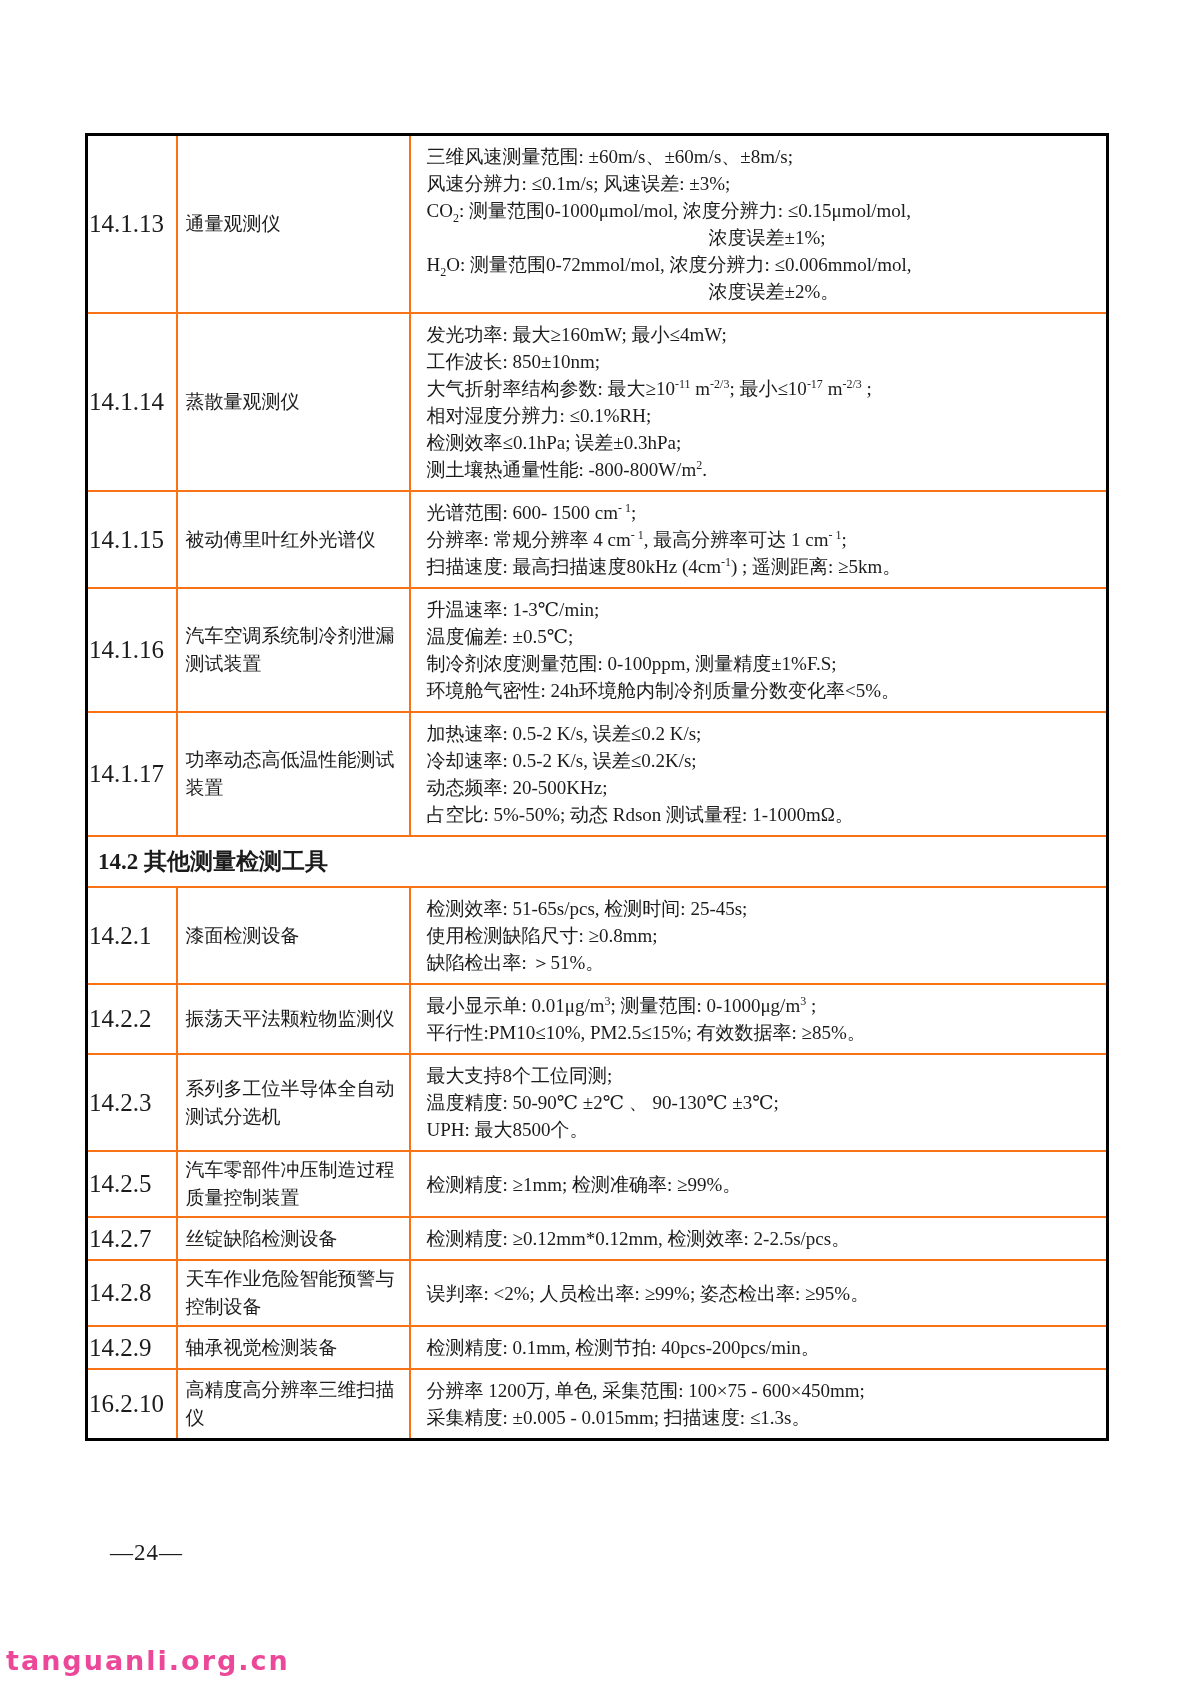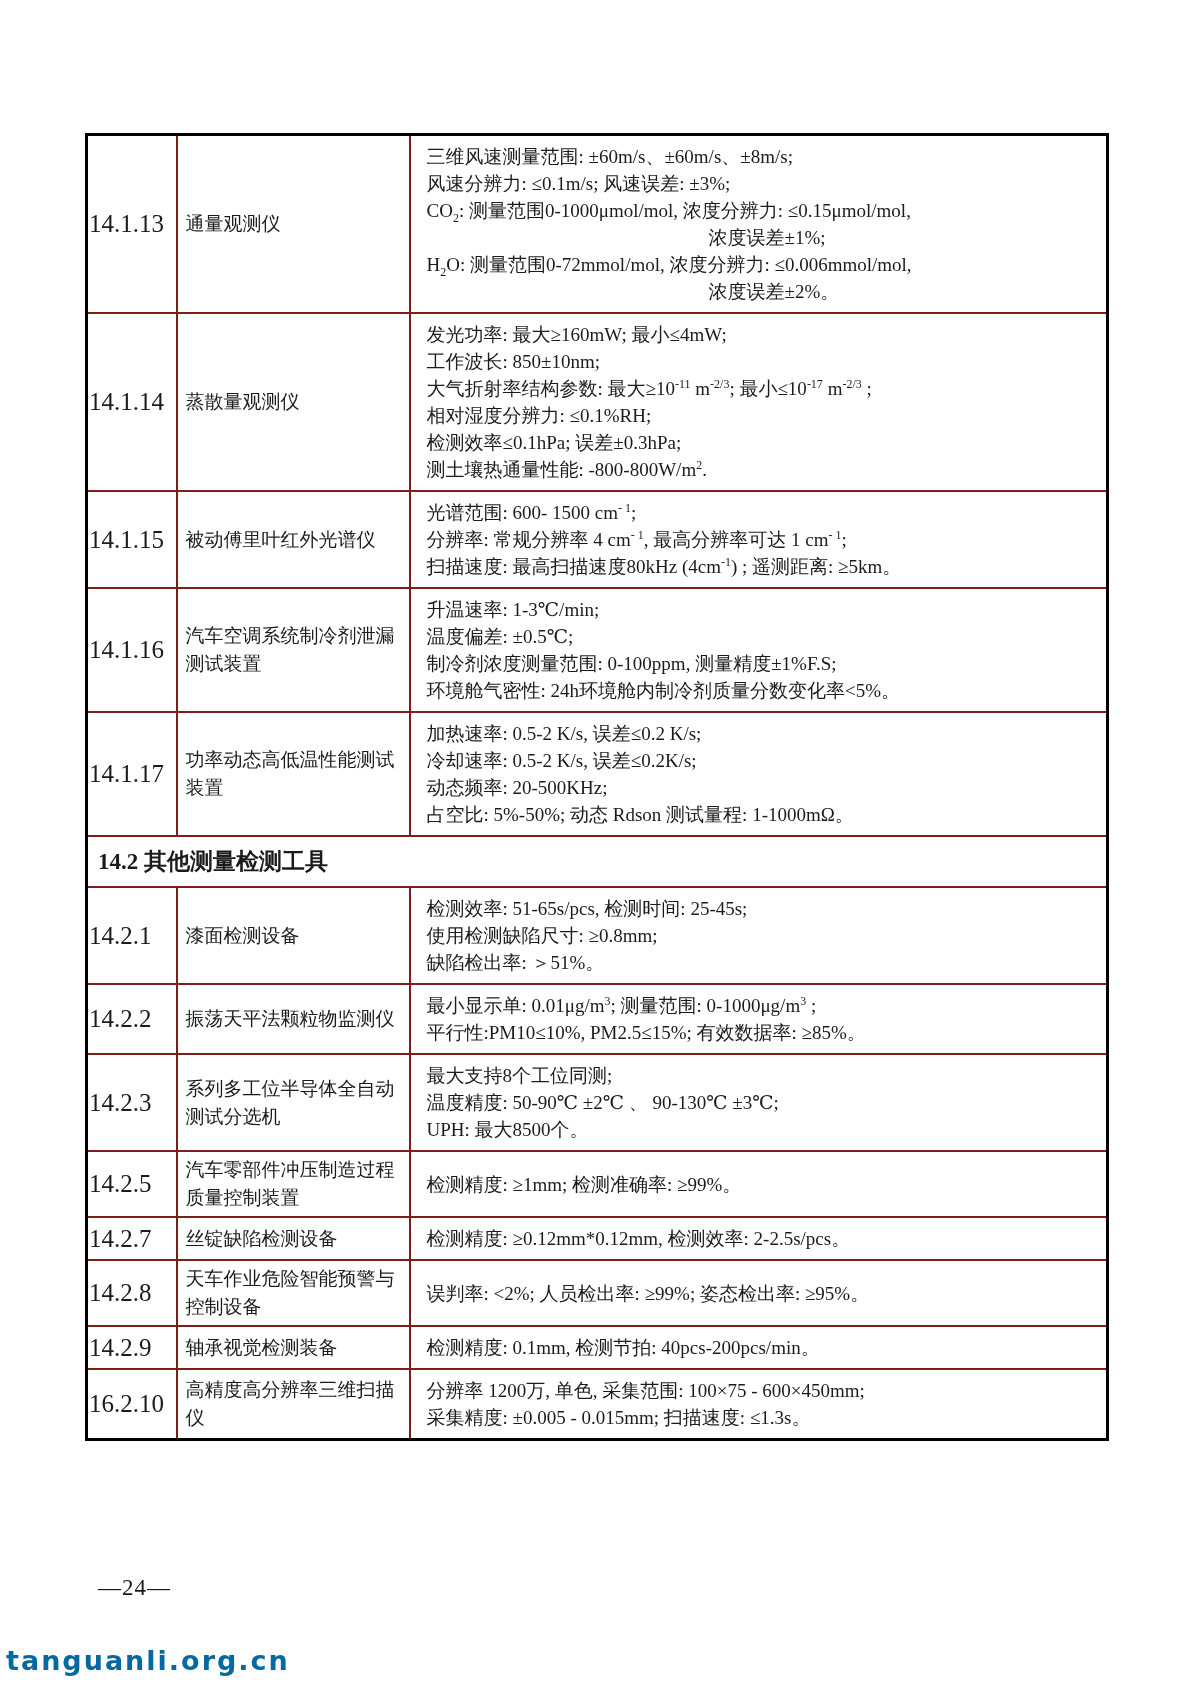--- a/index.html
+++ b/index.html
@@ -13,21 +13,21 @@
   }
   .spec-table {
     position: absolute;
     left: 85px; top: 133px;
     width: 1021px;
     border-collapse: collapse;
     table-layout: fixed;
     border: 3px solid #000;
   }
   .spec-table td {
-    border: 2px solid #7f1d1d;
+    border: 2px solid #f97316;
     vertical-align: middle;
   }
   .cell-id {
     text-align: left;
     font-size: 25px;
   }
   .cell-device {
     text-align: left;
     font-size: 19px;
     line-height: 28px;
@@ -44,32 +44,31 @@
     font-weight: bold;
     font-size: 23px;
     padding: 9px 6px 9px 10px;
   }
   sup, sub {
     font-size: 12px;
     line-height: 0;
   }
   .page-number {
     position: absolute;
-    left: 98px; top: 1540px;
+    left: 110px; top: 1540px;
     font-size: 23px;
     letter-spacing: 1px;
-    margin-top: 35px;
   }
   .watermark {
     position: absolute;
     left: 6px; top: 1645px;
     font-size: 27px;
     font-weight: bold;
     letter-spacing: 2px;
-    color: #0369a1;
+    color: #ec4899;
     font-family: "DejaVu Sans", "Liberation Sans", sans-serif;
   }
 </style>
 </head>
 <body>
 
 <div>
 
   <table class="spec-table">
     <colgroup>

